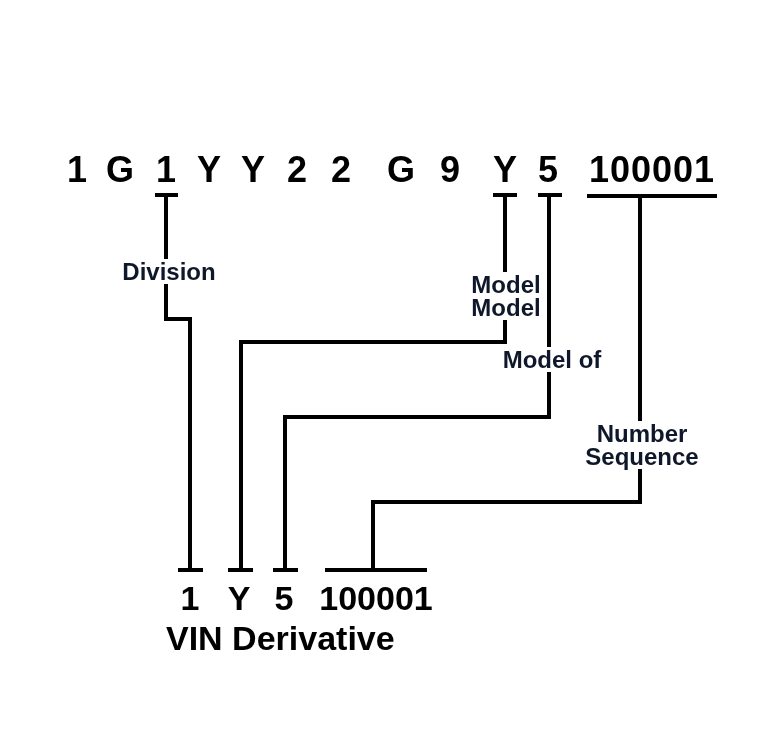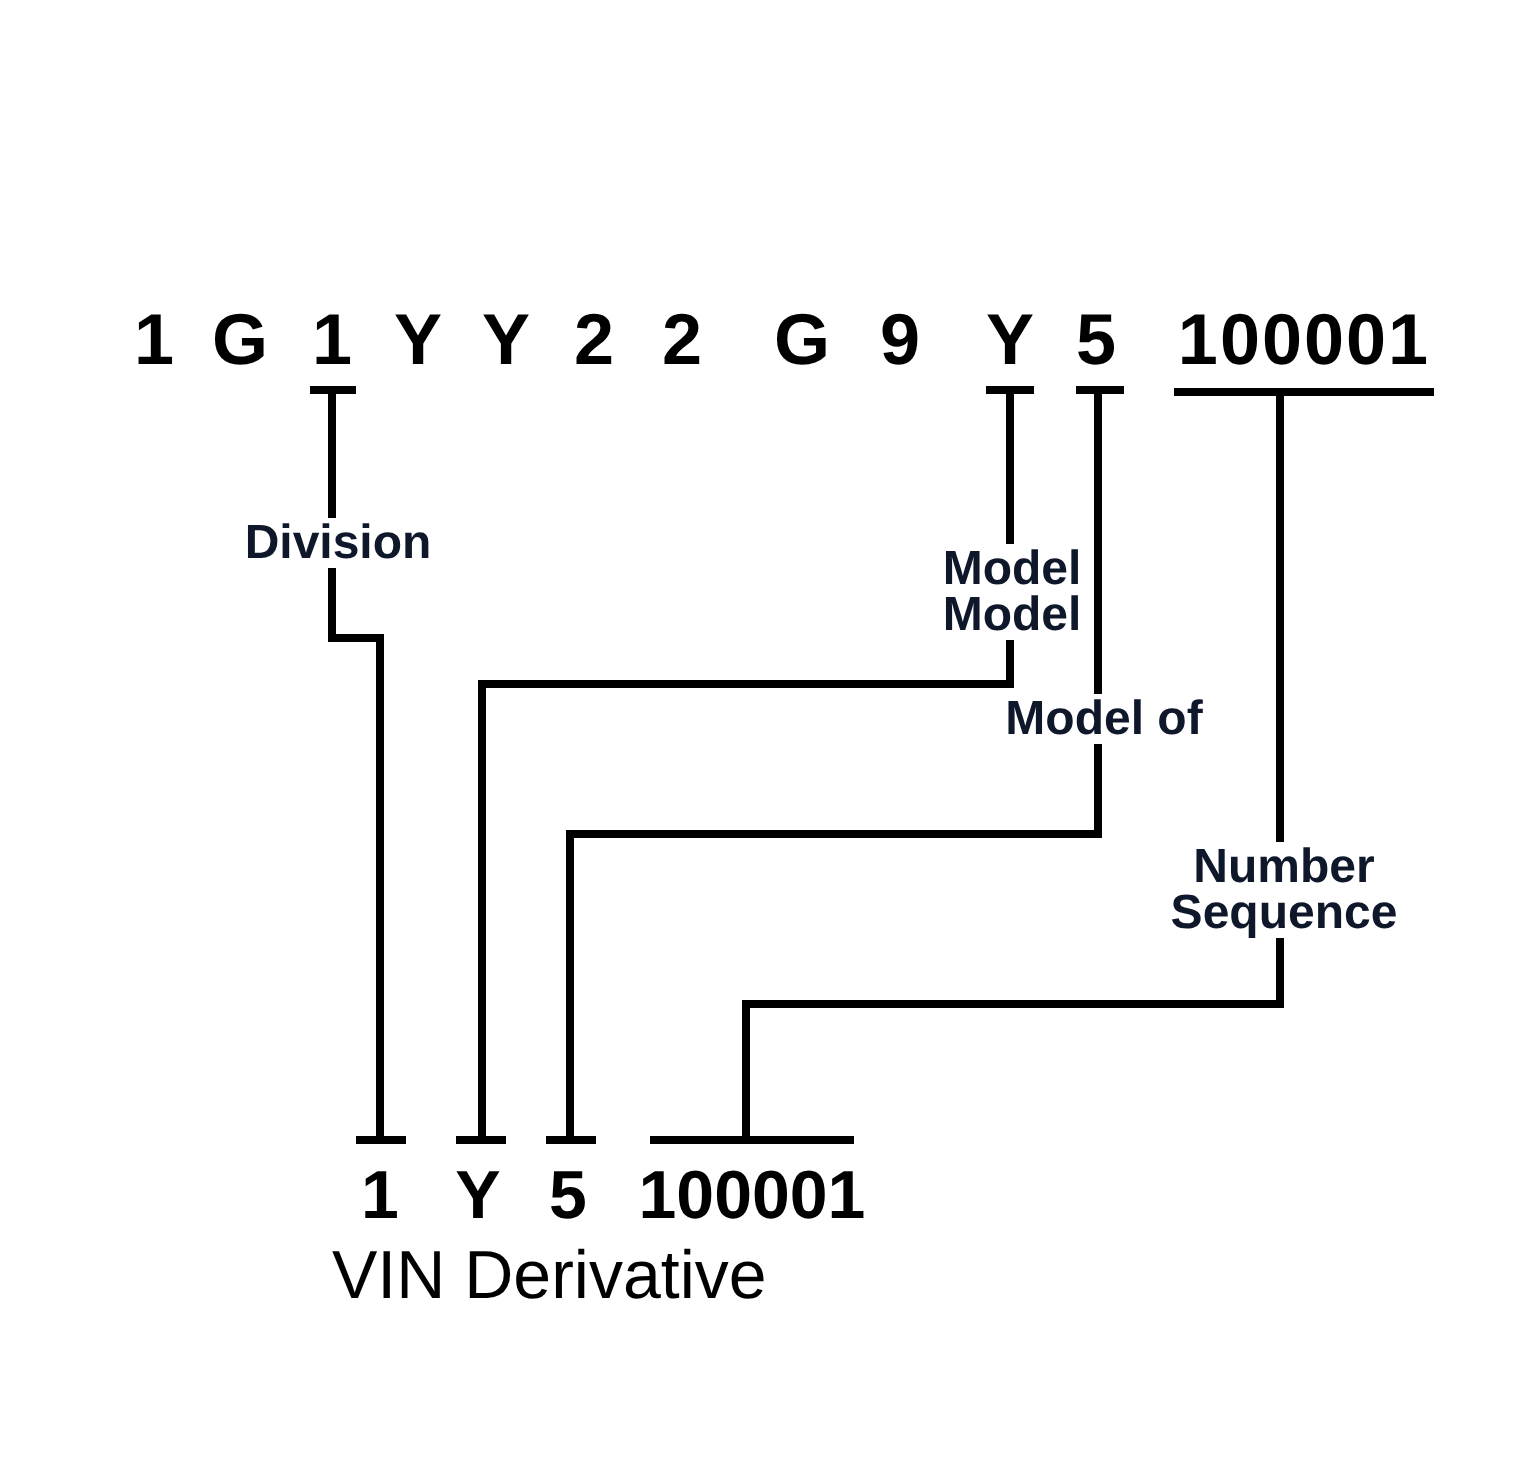--- a/index.html
+++ b/index.html
@@ -29,21 +29,21 @@
     text-align: center; padding: 1px 3px; white-space: nowrap;
     z-index: 3;
   }
   .deriv-ch {
     position: absolute; top: 580px;
     font-size: 34px; font-weight: bold; line-height: 36px;
     color: #000; transform: translateX(-50%); white-space: nowrap;
   }
   .caption {
     position: absolute; left: 166px; top: 620px;
-    font-size: 34px; font-weight: normal; line-height: 36px;
+    font-size: 34px; font-weight: bold; line-height: 36px;
     color: #000; white-space: nowrap;
   }
 </style>
 </head>
 <body>
 
 <div class="stage">
 
   <span class="vin-ch" style="left:77px">1</span>
   <span class="vin-ch" style="left:120px">G</span>

